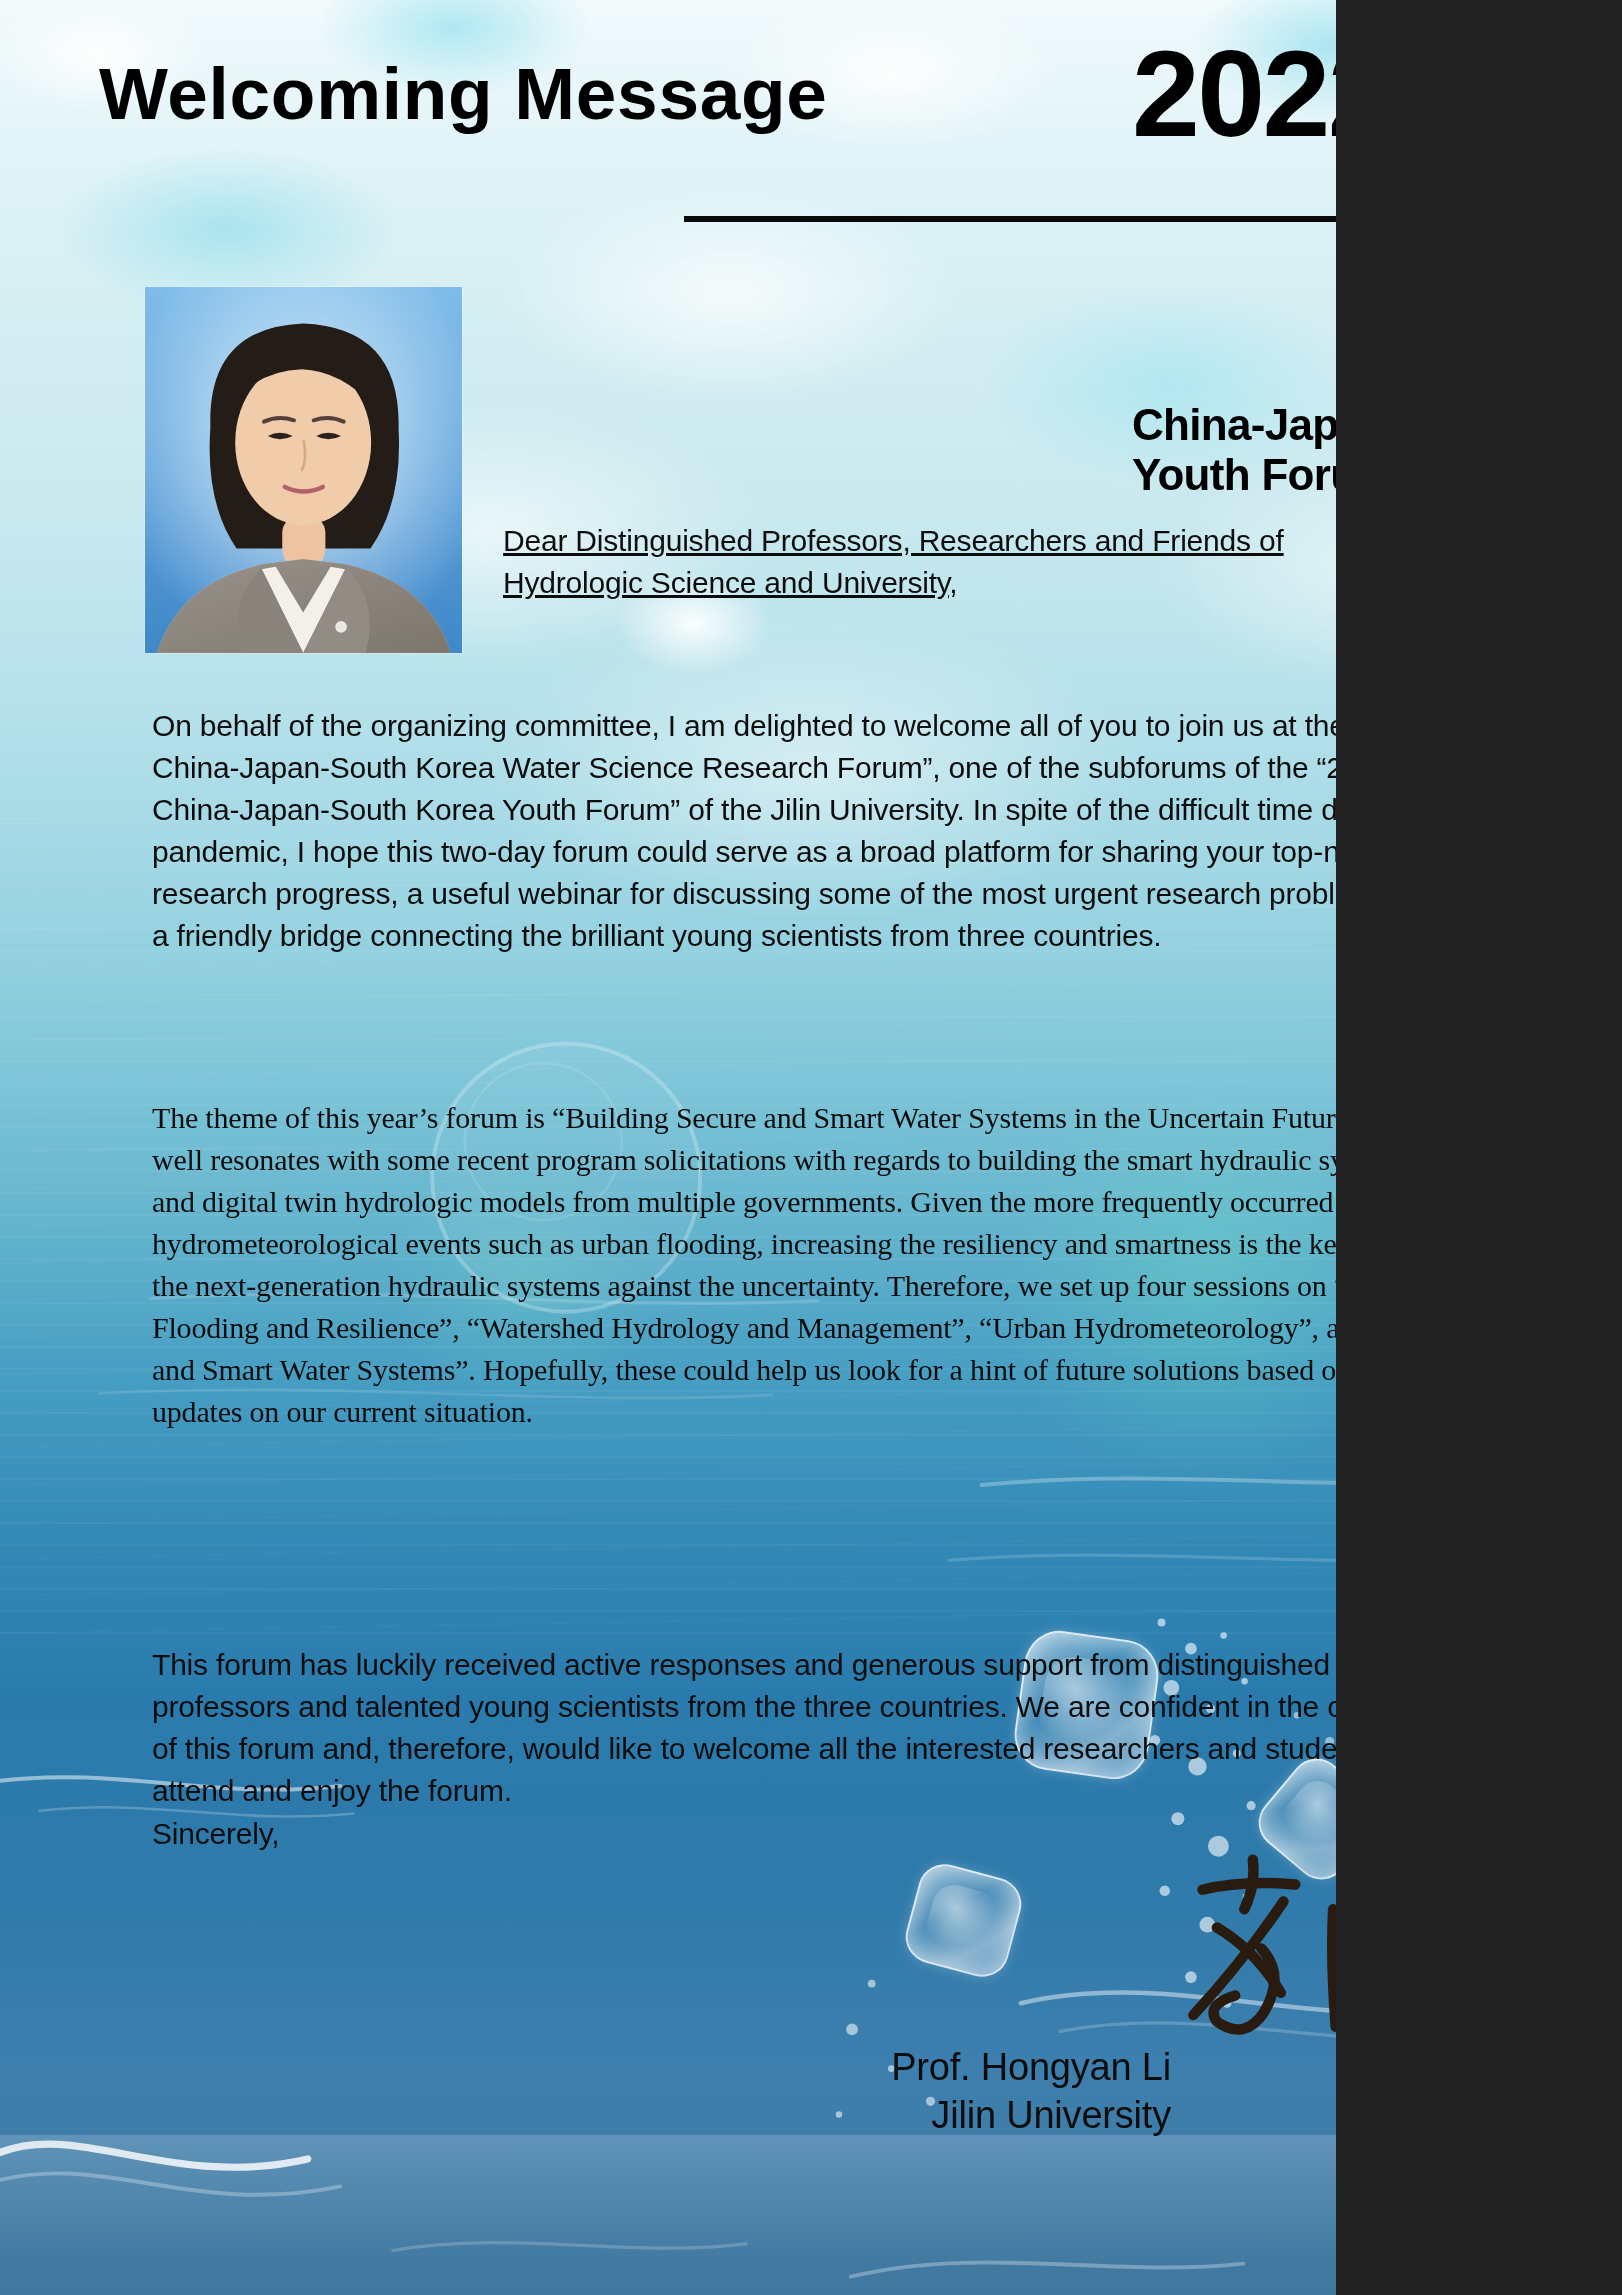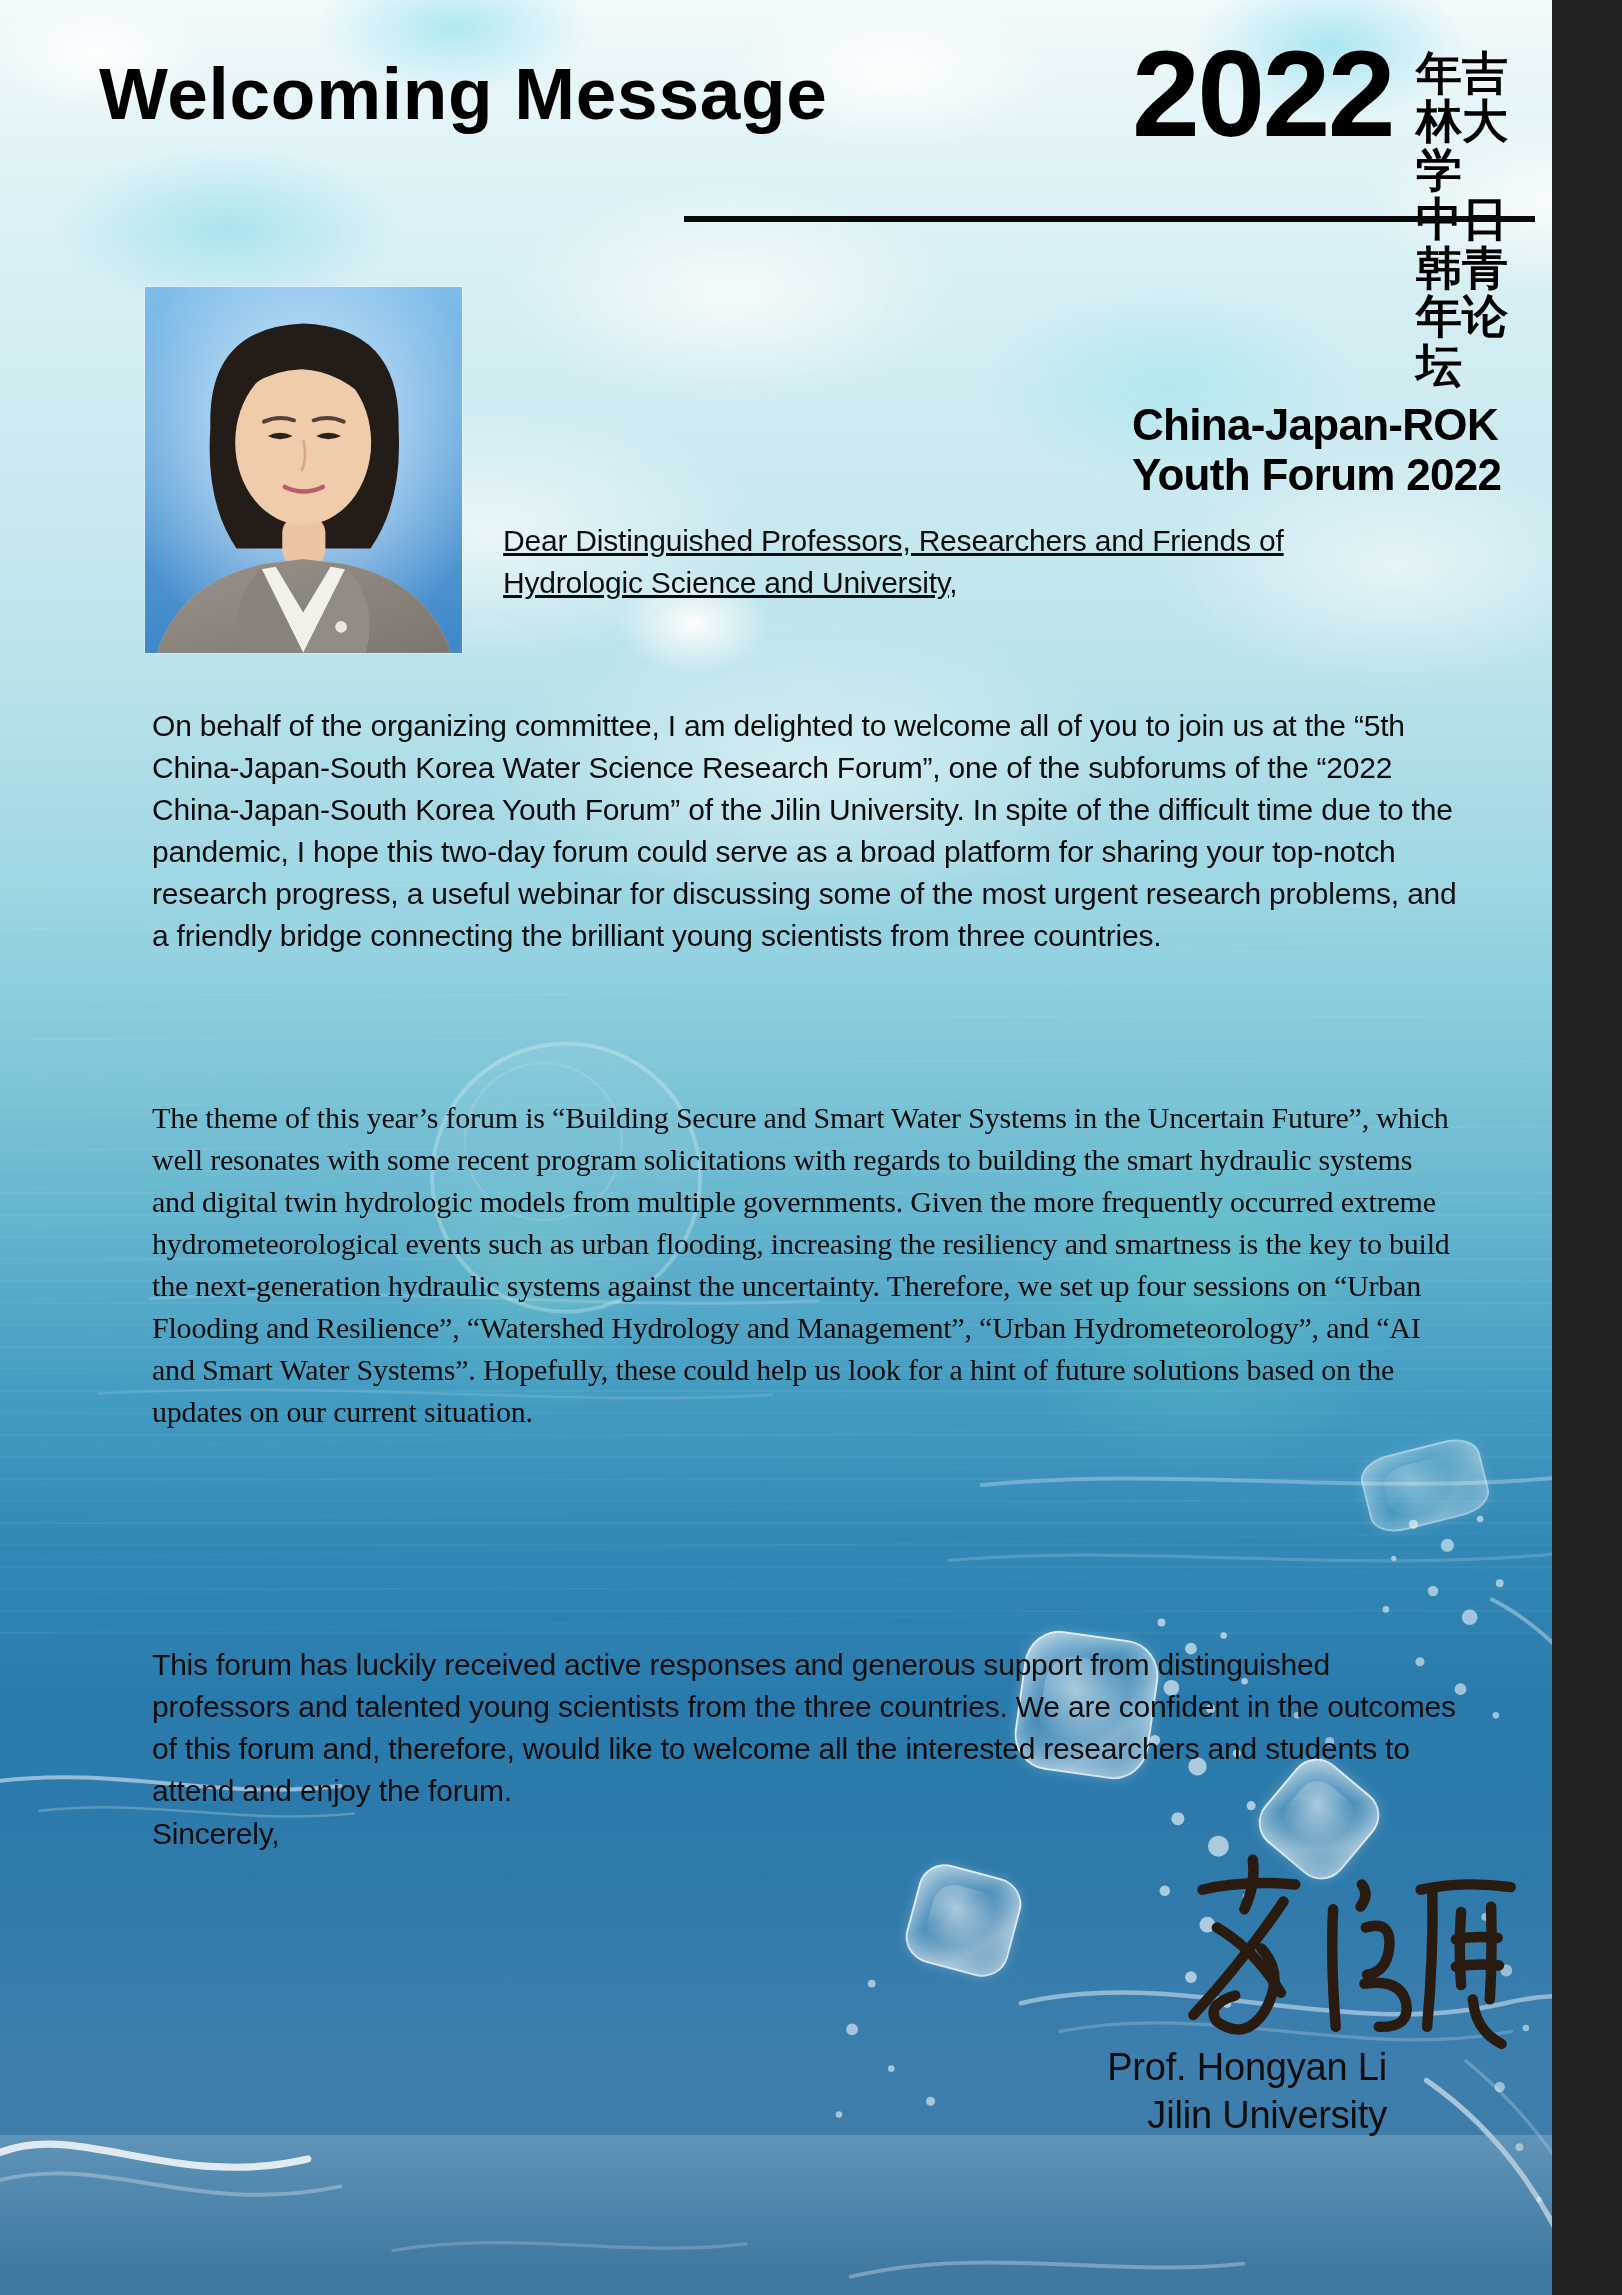--- a/index.html
+++ b/index.html
@@ -1,17 +1,17 @@
 <!DOCTYPE html>
 <html style="font-size:10.5px"><head>
 <meta charset="utf-8">
 <style>
   html,body{margin:0;padding:0;background:#222;}
   .page{
-    position:relative;width:1552px;height:2295px;overflow:hidden;
+    position:relative;width:1336px;height:2295px;overflow:hidden;
     font-family:"Liberation Sans","DejaVu Sans",sans-serif;color:#111;
     background:linear-gradient(180deg,
       #f2fafc 0%, #e2f4f8 6%, #d4eef3 14%, #c9e9ef 22%,
       #b8e2eb 30%, #a0d7e4 38%, #82c8da 46%, #65b5ce 53%,
       #479ec3 60%, #3289b6 67%, #2a7bad 74%, #2e7aab 82%,
       #3d7fae 90%, #41789f 100%);
   }
   .layer{position:absolute;inset:0;}
   
   .mottle{

